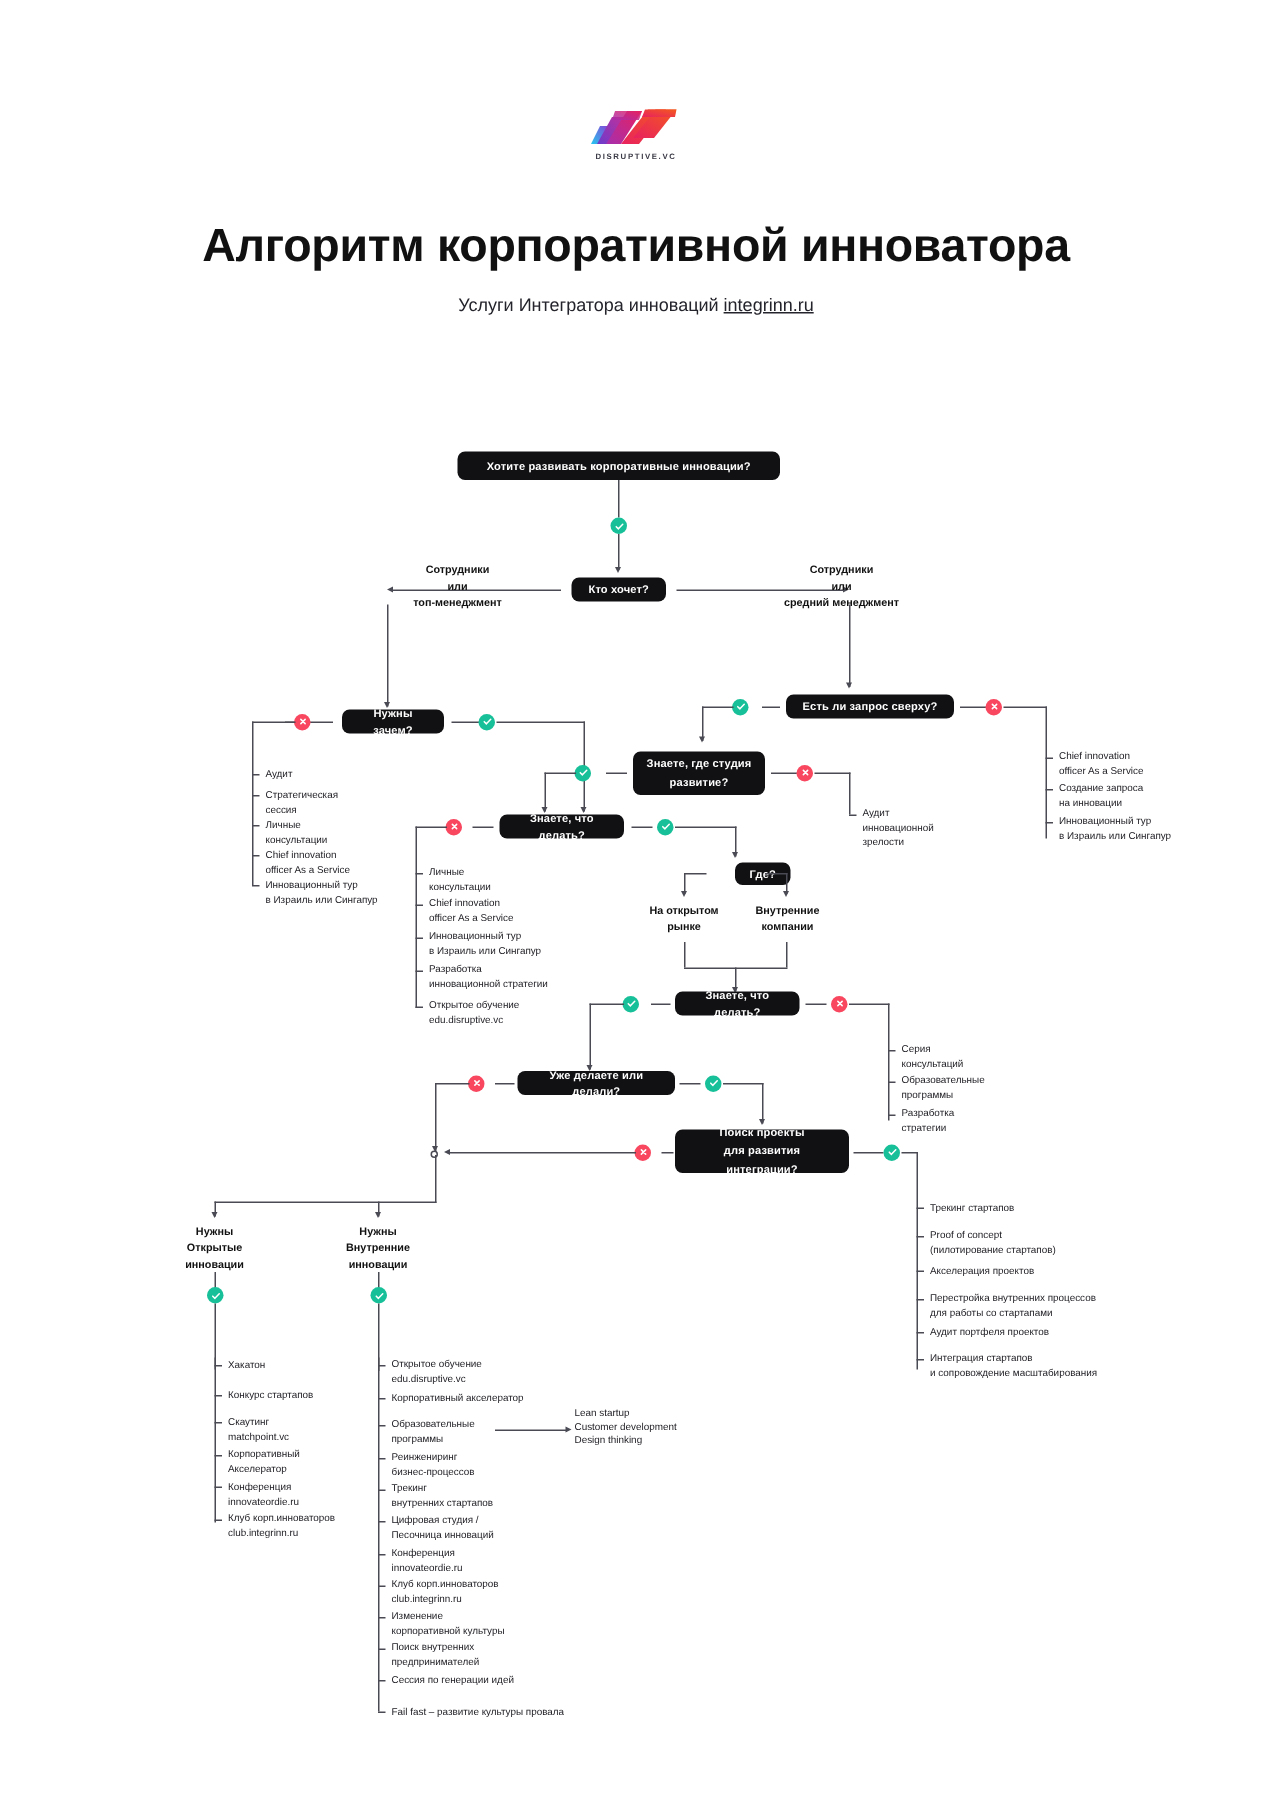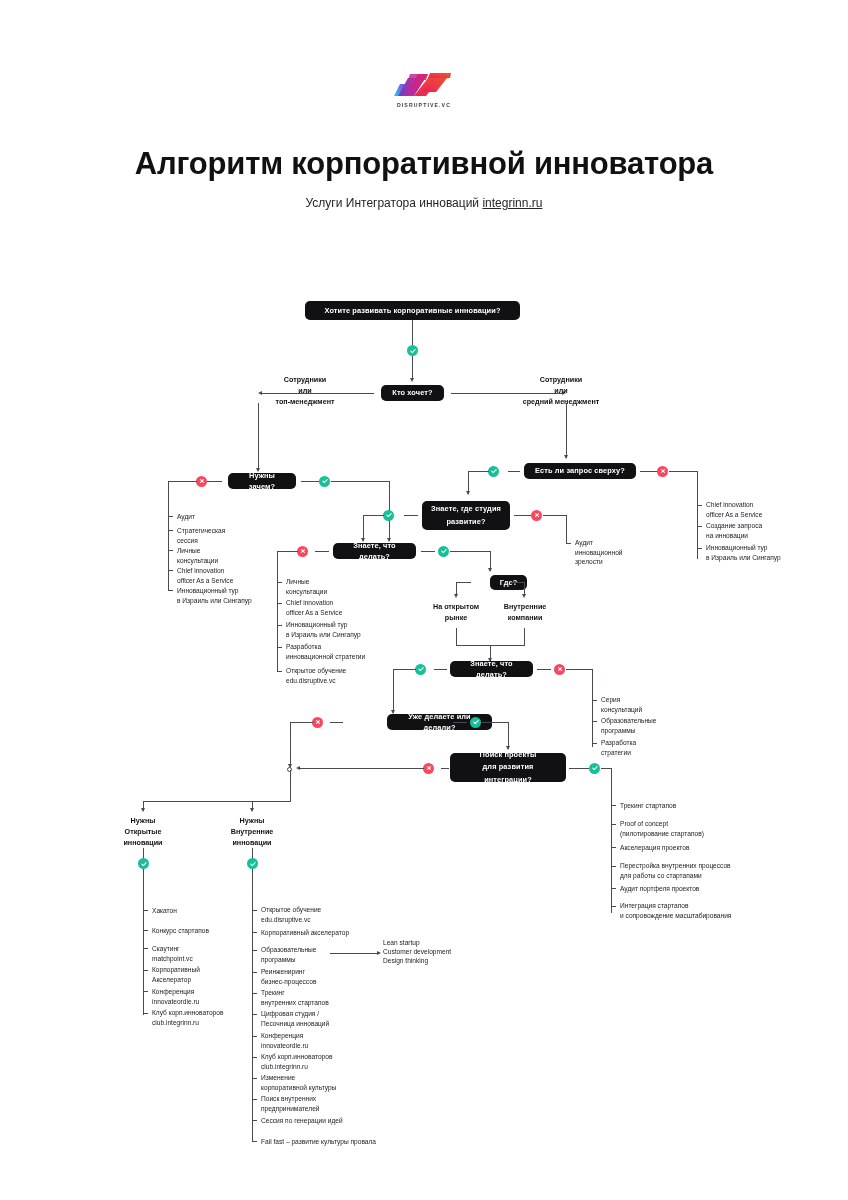--- a/index.html
+++ b/index.html
@@ -302,21 +302,21 @@
   <div class="tick" style="left:592px;top:700px;"></div>
   <div class="item" style="left:601px;top:695px;width:100px;">Серия
 консультаций</div>
   <div class="tick" style="left:592px;top:721px;"></div>
   <div class="item" style="left:601px;top:716px;width:100px;">Образовательные
 программы</div>
   <div class="tick" style="left:592px;top:743px;"></div>
   <div class="item" style="left:601px;top:738px;width:100px;">Разработка
 стратегии</div>
 
-  <div class="node" style="left:345px;top:714px;width:105px;height:16px;margin-left:42px;">Уже делаете или делали?</div>
+  <div class="node" style="left:345px;top:714px;width:105px;height:16px;">Уже делаете или делали?</div>
 
   <div class="h" style="left:330px;top:722px;width:13px;"></div>
   <div class="badge no" style="left:312px;top:716.5px;">
     <svg viewBox="0 0 10 10">
         <path d="M2.6 2.6 L7.4 7.4 M7.4 2.6 L2.6 7.4" stroke="#fff" stroke-width="1.7" stroke-linecap="round"></path>
       </svg>
   </div>
   <div class="h" style="left:290px;top:722px;width:23px;"></div>
   <div class="v" style="left:290px;top:722px;height:46px;"></div>
   <div class="ar-d" style="left:288px;top:764px;"></div>

